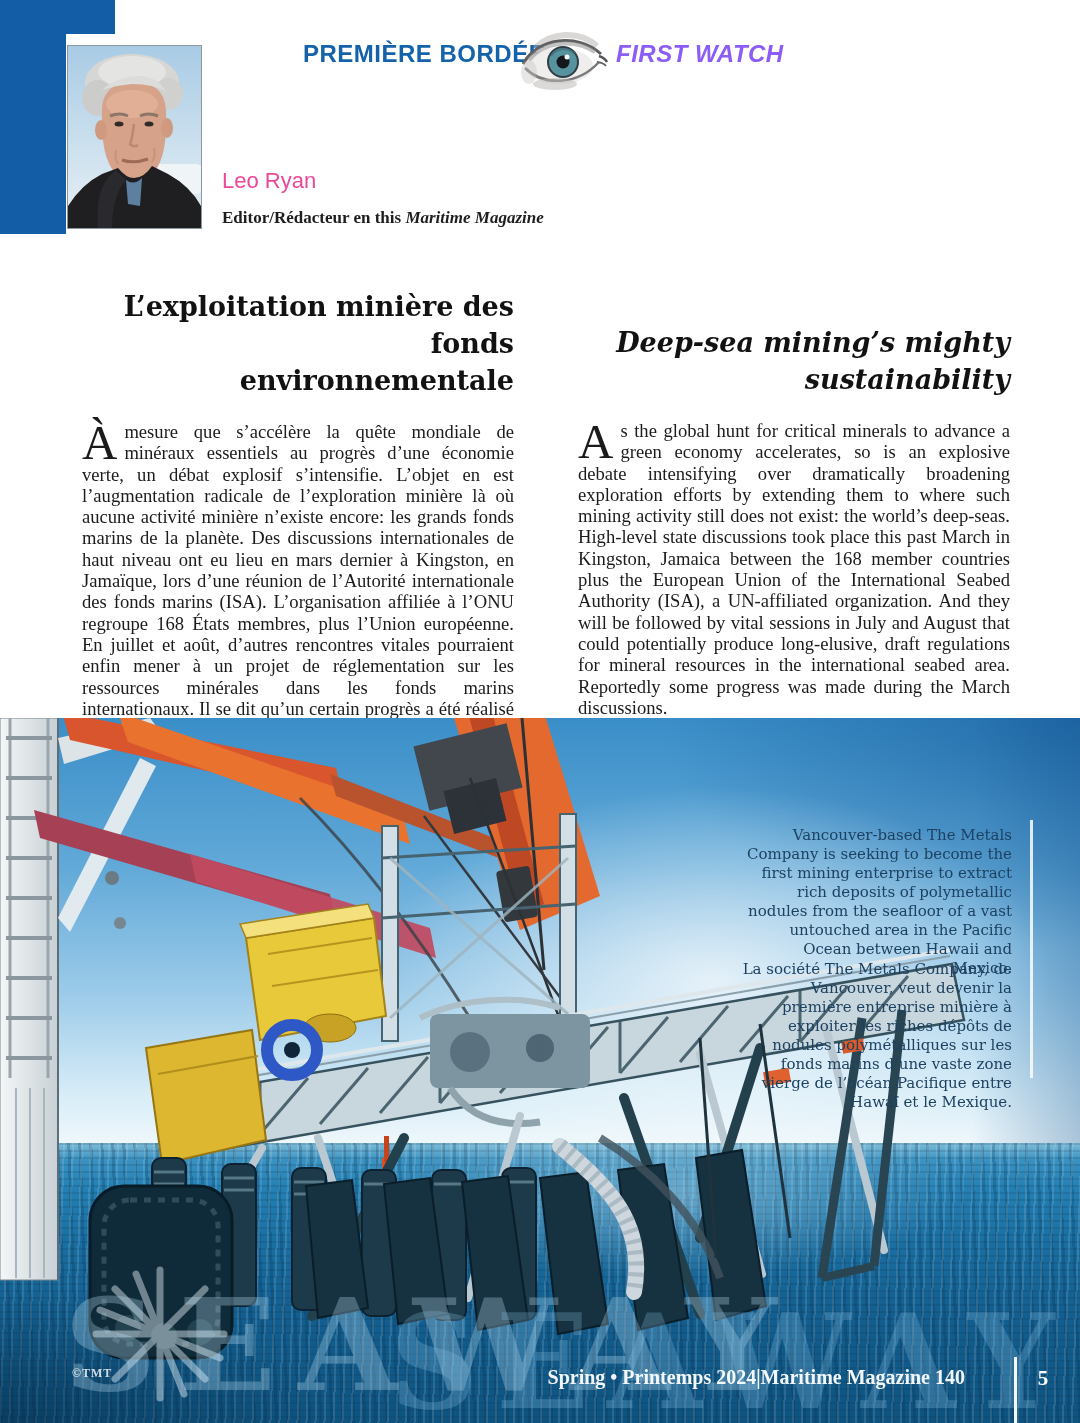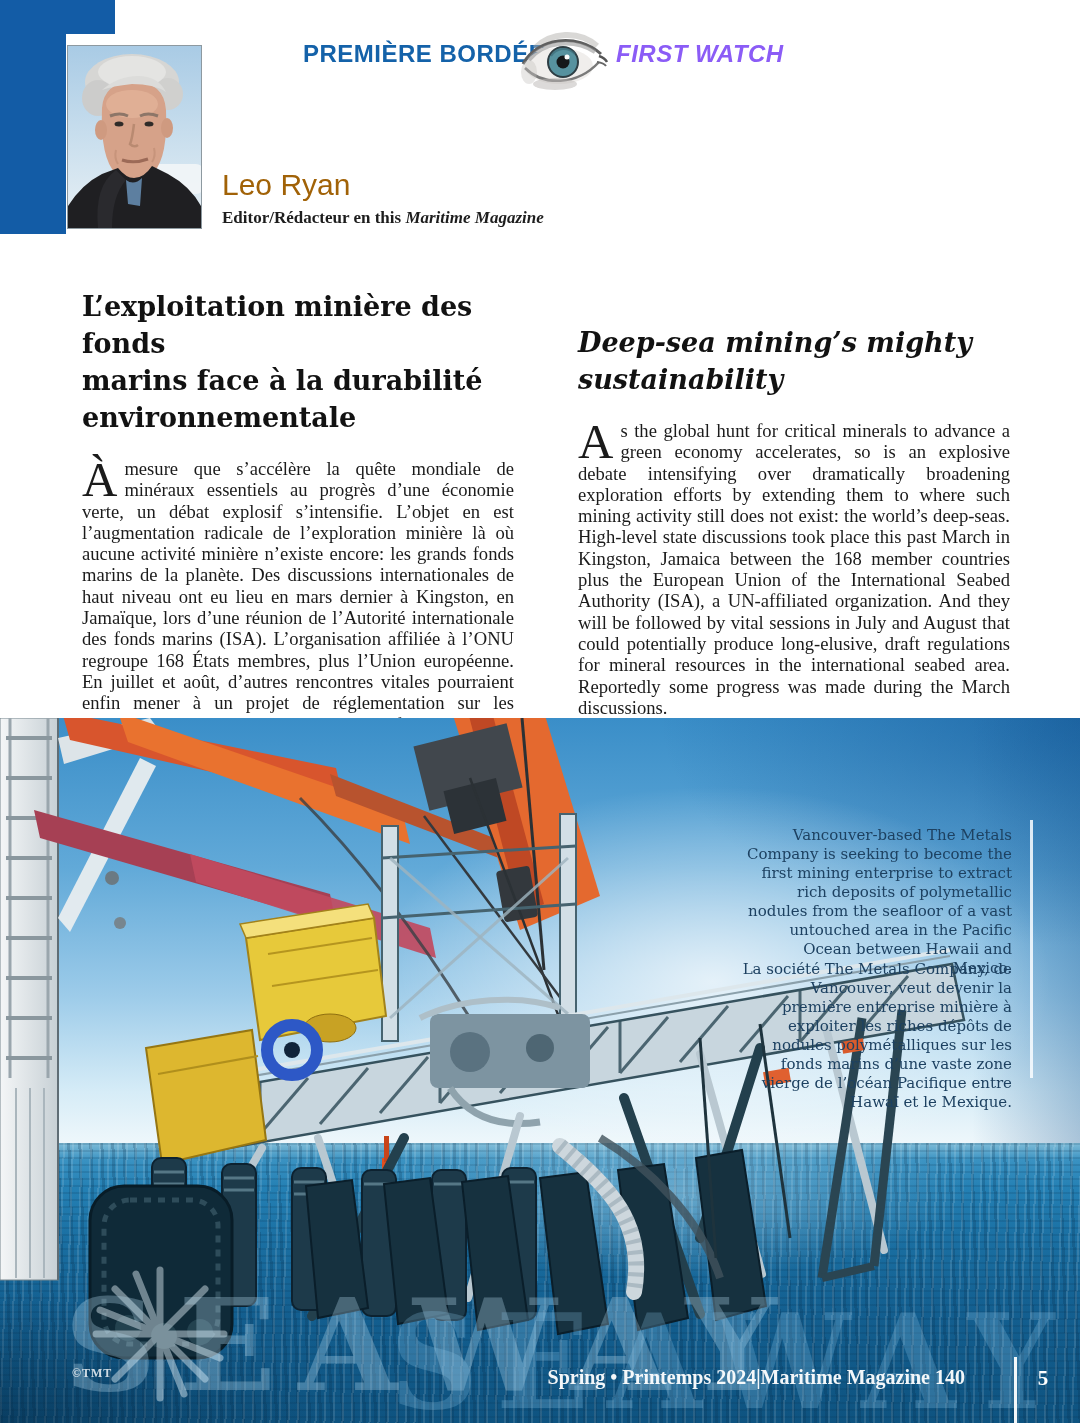--- a/index.html
+++ b/index.html
@@ -17,30 +17,30 @@
 
   
   .header-pb{position:absolute;left:303px;top:40px;font-family:"Liberation Sans",sans-serif;
              font-weight:bold;font-size:24px;color:#1462a9;letter-spacing:0.5px;}
   .header-eye{position:absolute;left:515px;top:22px;width:93px;height:76px;}
   .header-fw{position:absolute;left:616px;top:40px;font-family:"Liberation Sans",sans-serif;
              font-weight:bold;font-style:italic;font-size:24px;color:#8b5cf6;letter-spacing:0.5px;}
 
   
   .author-name{position:absolute;left:222px;top:168px;font-family:"Liberation Sans",sans-serif;
-               font-size:30px;color:#a16207;}
+               font-size:22px;color:#ec4899;}
   .author-role{position:absolute;left:222px;top:208px;font-size:17px;font-weight:bold;color:#1d1d1d;}
   .author-role .pub{font-style:italic;}
 
   
   .col{position:absolute;top:288px;width:432px;}
   .col-fr{left:82px;}
   .col-en{left:578px;}
   .headline{font-family:"DejaVu Serif",serif;font-weight:bold;font-size:27px;line-height:37px;
-            color:#121212;margin:0 0 22px 0;}
+            color:#121212;margin:0 0 22px 0;text-align:right;}
   .col-en .headline{font-style:italic;margin-top:36px;}
   .bodytext{font-size:18.6px;line-height:21.3px;text-align:justify;color:#1b1b1b;margin:0;hyphens:auto;}
   .dropcap{float:left;font-size:49px;line-height:40px;padding:2px 7px 0 0;}
 
   
   .photo{position:absolute;left:0;top:718px;width:1080px;height:705px;overflow:hidden;}
   .sky{position:absolute;left:0;top:0;width:1080px;height:425px;background:
       radial-gradient(ellipse 520px 300px at 66% 62%, rgba(255,255,255,0.75), rgba(255,255,255,0) 65%),
       linear-gradient(90deg, rgba(255,255,255,0) 90%, rgba(15,80,140,0.30) 100%),
       radial-gradient(ellipse 700px 380px at 100% 0%, rgba(14,80,145,0.55), rgba(14,80,145,0) 60%),
@@ -139,21 +139,20 @@
     </svg>
   </div>
   <div class="header-fw">FIRST WATCH</div>
 
   <div class="author-name">Leo Ryan</div>
   <div class="author-role"><span>Editor/Rédacteur en this </span><span class="pub">Maritime Magazine</span></div>
 
   <div class="col col-fr" lang="fr">
     <h2 class="headline">
       <div>L’exploitation minière des fonds</div>
-      <div>marins face à la durabilité</div>
       <div>environnementale</div>
     </h2>
     <p class="bodytext"><span class="dropcap">À</span><span>mesure que s’accélère la quête mondiale de minéraux essentiels au progrès d’une économie verte, un débat explosif s’intensifie. L’objet en est l’augmentation radicale de l’exploration minière là où aucune activité minière n’existe encore: les grands fonds marins de la planète. Des discussions internationales de haut niveau ont eu lieu en mars dernier à Kingston, en Jamaïque, lors d’une réunion de l’Autorité internationale des fonds marins (ISA). L’organisation affiliée à l’ONU regroupe 168 États membres, plus l’Union européenne. En juillet et août, d’autres rencontres vitales pourraient enfin mener à un projet de réglementation sur les ressources minérales dans les fonds marins internationaux. Il se dit qu’un certain progrès a été réalisé aux discussions de mars.</span></p>
   </div>
 
   <div class="col col-en" lang="en">
     <h2 class="headline">
       <div>Deep-sea mining’s mighty</div>
       <div>sustainability</div>
     </h2>

